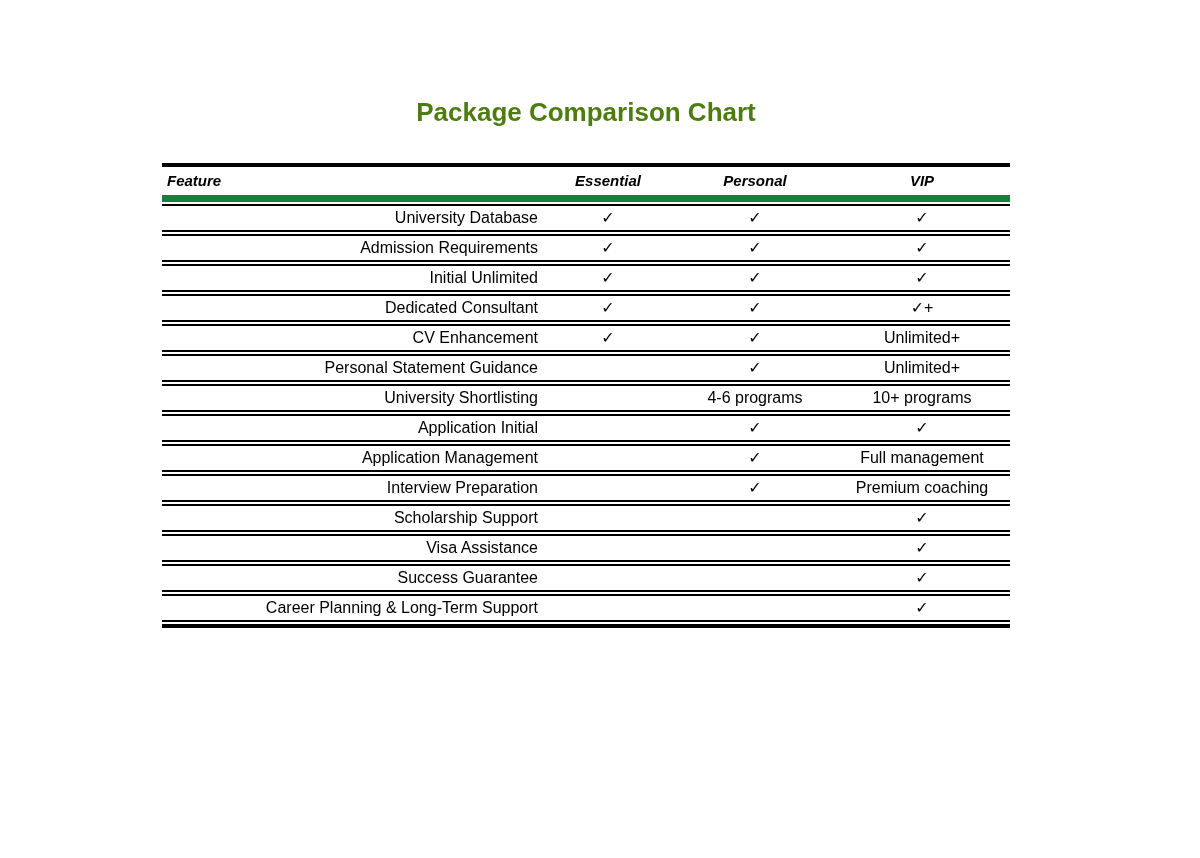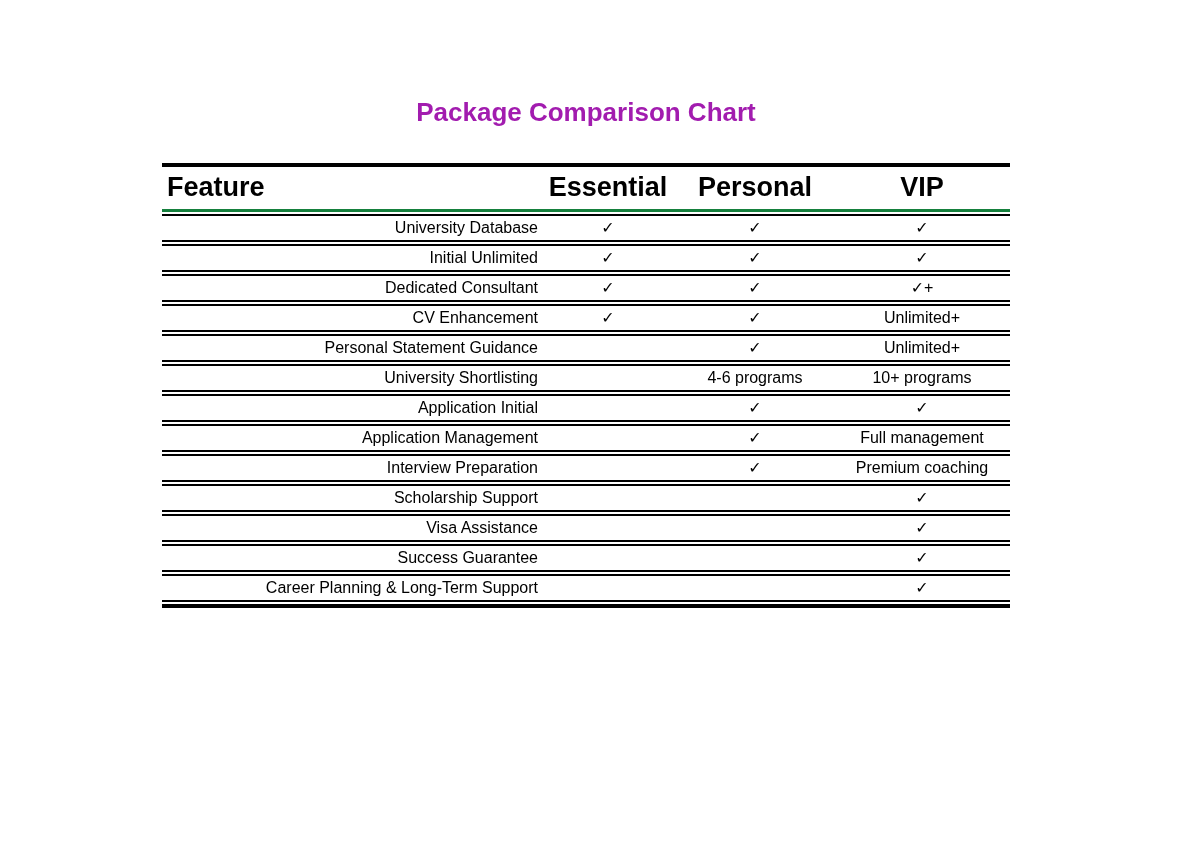--- a/index.html
+++ b/index.html
@@ -17,45 +17,46 @@
     overflow: hidden;
   }
   .doc-title {
     position: absolute;
     top: 97px;
     left: 162px;
     width: 848px;
     text-align: center;
     font-size: 26px;
     font-weight: bold;
-    color: #a21caf;
+    color: #4d7c0f;
   }
   table.comparison {
     position: absolute;
     left: 162px;
     top: 163px;
     width: 848px;
     table-layout: fixed;
     border-collapse: separate;
     border-spacing: 0 2px;
     border-top: 4px solid #000000;
     border-bottom: 4px solid #000000;
   }
   col.c-feature   { width: 378px; }
   col.c-essential { width: 136px; }
   col.c-advanced  { width: 158px; }
   col.c-vip       { width: 176px; }
   th {
-    font-size: 27px;
+    font-size: 15px;
     font-weight: bold;
     text-align: center;
     vertical-align: middle;
     padding: 3px 2px 6px 2px;
-    border-bottom: 3px solid #15803d;
+    border-bottom: 7px solid #15803d;
     white-space: nowrap;
+    font-style: italic;
   }
   th.feature-col {
     text-align: left;
     padding-left: 5px;
   }
   td {
     font-size: 16px;
     line-height: 22px;
     vertical-align: middle;
     padding: 1px 2px;
@@ -93,20 +94,26 @@
       </tr>
     </thead>
     <tbody id="table-body">
     <tr>
       <td class="feature">University Database</td>
       <td class="center">✓</td>
       <td class="center">✓</td>
       <td class="center">✓</td>
     </tr>
 
+    <tr>
+      <td class="feature">Admission Requirements</td>
+      <td class="center">✓</td>
+      <td class="center">✓</td>
+      <td class="center">✓</td>
+    </tr>
 
     <tr>
       <td class="feature">Initial Unlimited</td>
       <td class="center">✓</td>
       <td class="center">✓</td>
       <td class="center">✓</td>
     </tr>
 
     <tr>
       <td class="feature">Dedicated Consultant</td>

